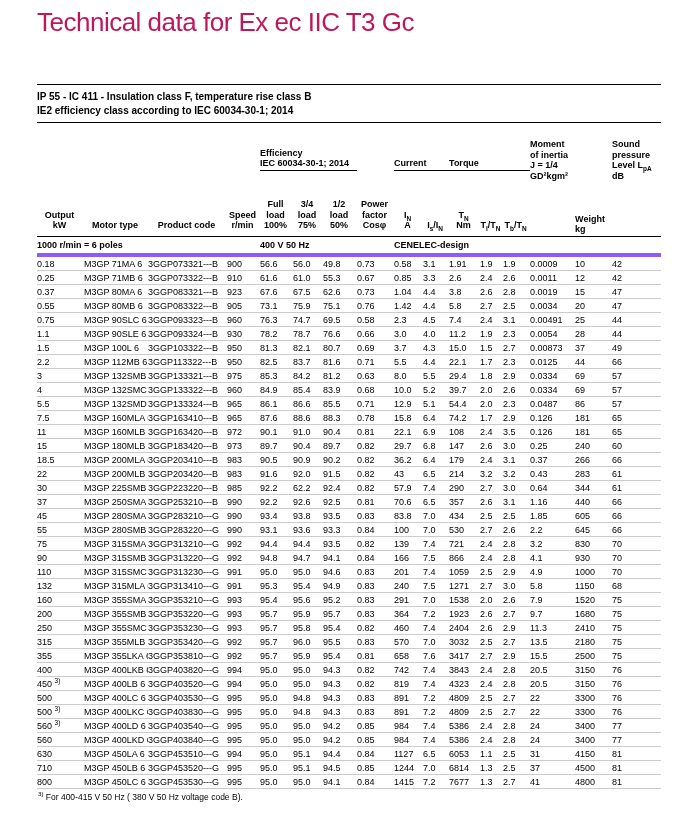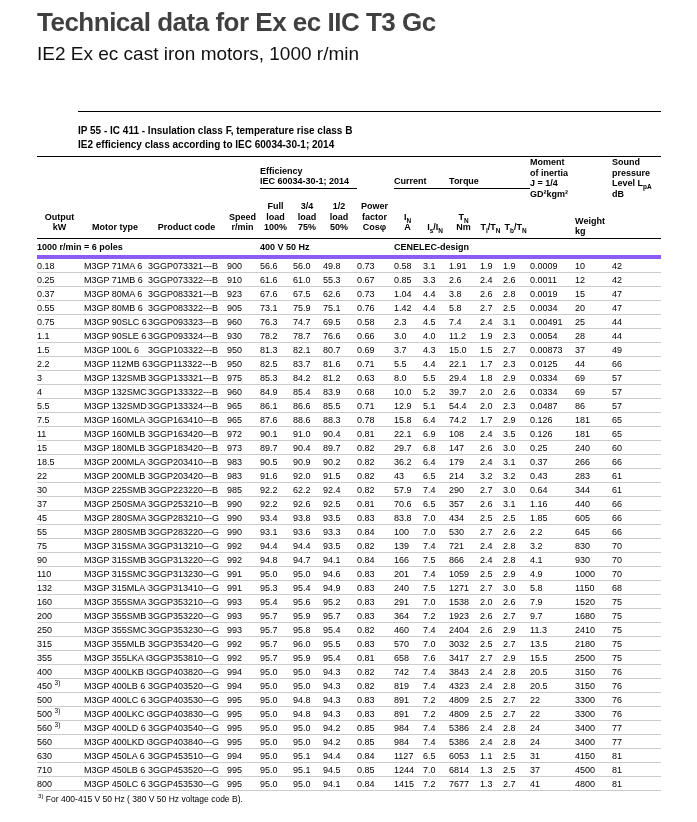--- a/index.html
+++ b/index.html
@@ -8,56 +8,55 @@
     min-height: 822px;
     background: #ffffff;
     color: #000;
     font-family: "Liberation Sans", sans-serif;
     -webkit-font-smoothing: antialiased;
   }
   .page { padding: 8px 36px 0 37px; }
 
   .title {
     font-size: 26px;
-    font-weight: 700;
+    font-weight: 400;
     letter-spacing: -0.5px;
     line-height: 1.15;
-    color: #404040;
+    color: #be185d;
   }
   .subtitle {
     font-size: 19px;
     font-weight: 400;
     margin-top: 5px;
     color: #111;
   }
 
   .notes {
     margin-top: 46px;
     border-top: 1px solid #000;
-    padding: 12px 0 4px 0;
-    margin-left: 41px;
+    padding: 5px 0 4px 0;
   }
   .notes .note { font-size: 10px; font-weight: 700; line-height: 1.4; }
 
   table.tech {
     width: 100%;
     border-collapse: collapse;
     border-top: 1px solid #000;
     table-layout: fixed;
   }
   .tech th, .tech td {
     font-size: 9px;
     text-align: left;
     padding: 2px 2px 1px 0;
     vertical-align: bottom;
   }
   .tech thead th {
     font-weight: 700;
     line-height: 1.18;
-    padding-top: 0;
+    padding-top: 16px;
     overflow: visible;
   }
   .tech thead tr.h1 th { height: 30px; }
   .tech thead tr.h2 th { height: 44px; padding-bottom: 5px; text-align: center; }
   th.grp { border-bottom: 1px solid #000; }
   th.grp.eff { white-space: nowrap; margin-top: 44px; }
   th.va-top { vertical-align: top; }
   th.hb { border-bottom: 1px solid #000; }
 
   tr.group-row td {
@@ -79,21 +78,20 @@
     padding-left: 1px;
     color: #000;
   }
 </style>
 </head>
 <body>
 
 <div class="page">
 
   <div class="title">Technical data for Ex ec IIC T3 Gc</div>
-  <div class="subtitle">IE2 Ex ec cast iron motors, 1000 r/min</div>
 
   <div class="notes">
     <div class="note">IP 55 - IC 411 - Insulation class F, temperature rise class B</div>
     <div class="note">IE2 efficiency class according to IEC 60034-30-1; 2014</div>
   </div>
 
   <table class="tech">
     <colgroup>
       <col style="width:47px">
         <col style="width:64px">

